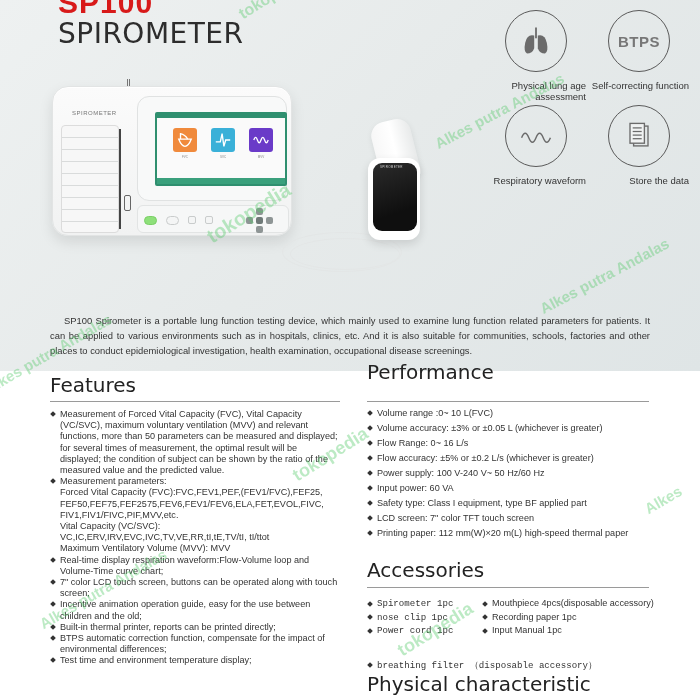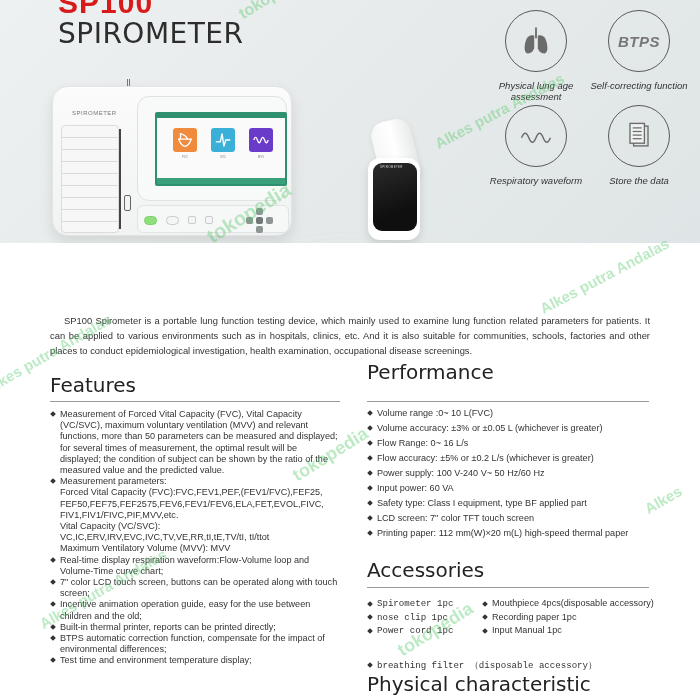--- a/index.html
+++ b/index.html
@@ -1,21 +1,21 @@
 <!DOCTYPE html>
 <html><head>
 <meta charset="utf-8">
 <style>
   * { margin: 0; padding: 0; box-sizing: border-box; }
   html, body { width: 700px; height: 700px; overflow: hidden; background: #ffffff; }
   body { position: relative; font-family: "Liberation Sans", sans-serif; color: #333; }
 
   
   .hero {
-    position: absolute; left: 0; top: 0; width: 700px; height: 243px;
+    position: absolute; left: 0; top: 0; width: 700px; height: 371px;
     background: linear-gradient(135deg, #eef1f1 0%, #e6eaea 50%, #dfe5e6 100%);
     overflow: hidden;
   }
   .model {
     position: absolute; left: 58px; top: -14px;
     font-family: "Liberation Sans", sans-serif; font-weight: bold;
     font-size: 30px; color: #d81a1a; letter-spacing: 1px;
   }
   .product-name {
     position: absolute; left: 58px; top: 17px;
@@ -79,21 +79,21 @@
   .sensor-face {
     position: absolute; left: 373px; top: 163px; width: 44px; height: 68px;
     background: linear-gradient(160deg, #2b2b2b, #0f0f0f 70%); border-radius: 9px;
   }
   .sensor-label { position: absolute; left: 380px; top: 165px; font-size: 3px; color: #ccc; letter-spacing: 0.3px; }
   .cable { position: absolute; border: 1.5px solid #e3e6e6; border-radius: 50%; }
 
   
   .feat-grid { position: absolute; left: 486px; top: 10px; width: 210px; height: 290px; }
   .feat {
-    position: absolute; width: 100px; text-align: center; font-style: italic;
+    position: absolute; width: 100px; text-align: right;
   }
   .feat-circle {
     width: 62px; height: 62px; margin: 0 auto; border: 1.5px solid #5a5a5a; border-radius: 50%;
     display: flex; align-items: center; justify-content: center; background: transparent;
   }
   .feat-circle svg { width: 36px; height: 36px; }
   .feat-label { margin-top: 8px; font-size: 9.5px; line-height: 11px; color: #333; }
   .btps-text { font-size: 15px; color: #777; font-weight: bold; letter-spacing: 0.5px; }
 
   

